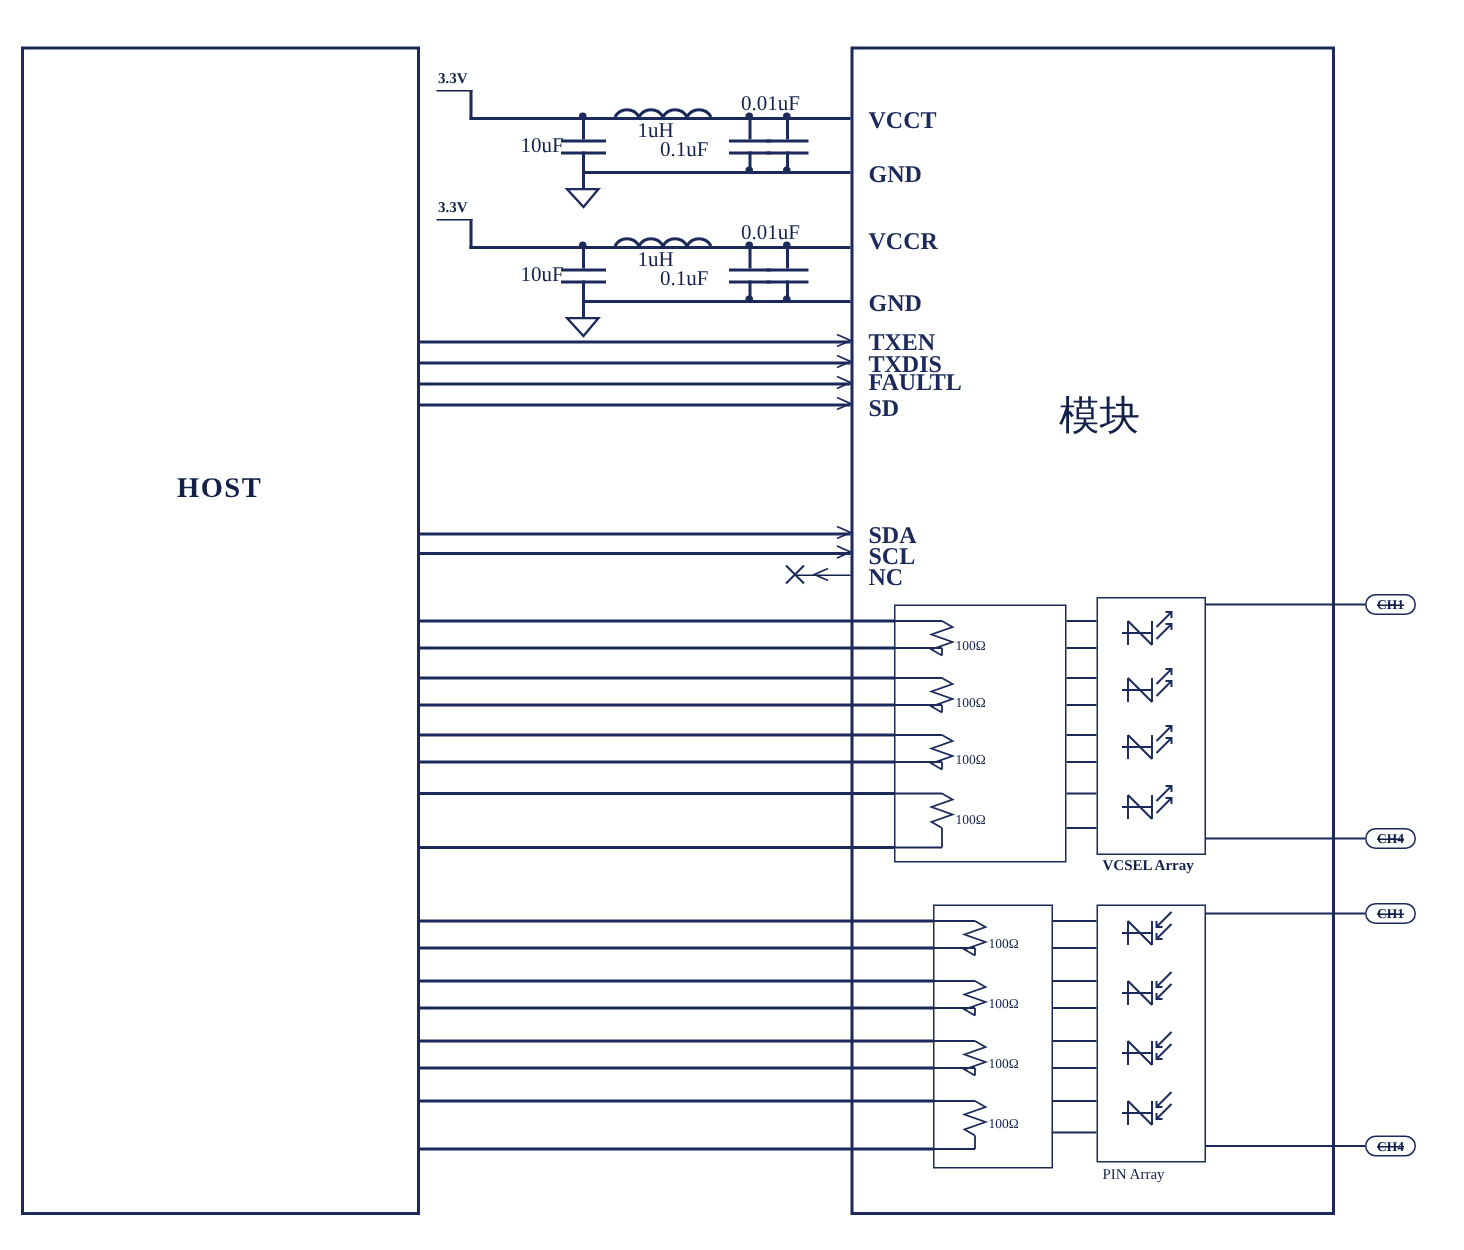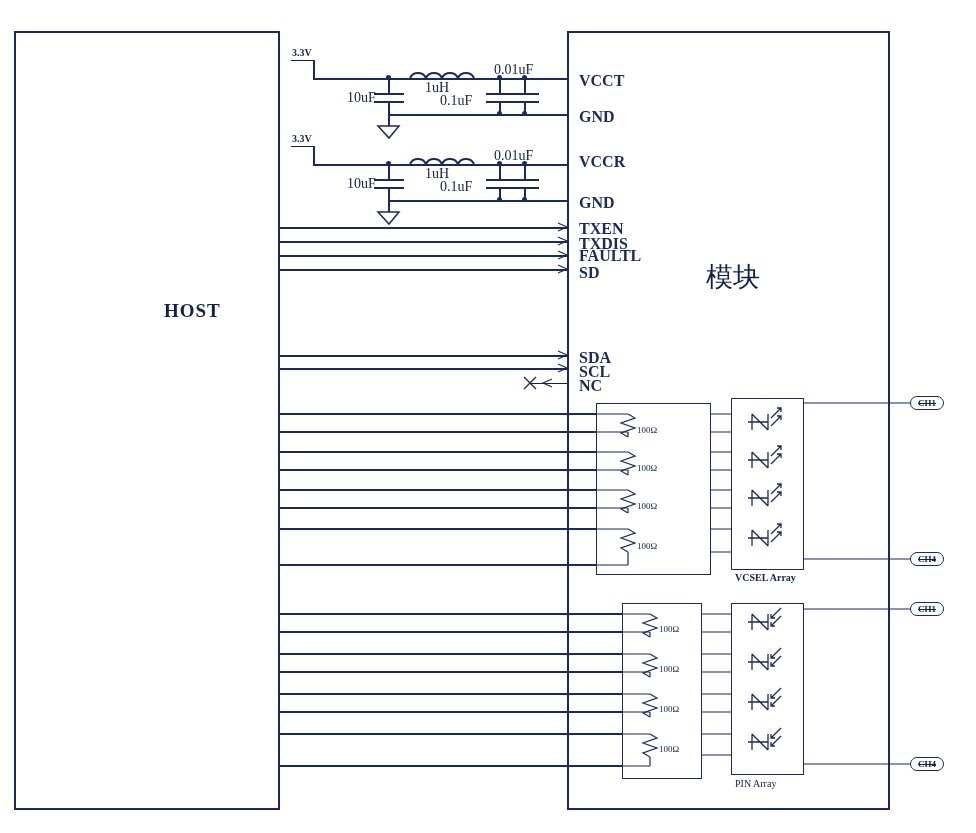--- a/index.html
+++ b/index.html
@@ -115,21 +115,21 @@
     height: 833px;
     pointer-events: none;
   }
 </style>
 </head>
 <body>
 
 <div id="canvas">
 
   <div class="box" style="left:14px; top:31px; width:266px; height:779px;"></div>
-  <div class="lbl hostlabel" style="left:118px; top:300px;margin-left:46px;">HOST</div>
+  <div class="lbl hostlabel" style="left:118px; top:315px;">HOST</div>
 
   <div class="box" style="left:567px; top:31px; width:323px; height:779px;"></div>
   <div class="lbl modlabel" style="left:706px; top:259px;text-align:center;">模块</div>
 
   <div class="lbl volt" style="left:292px; top:47px;">3.3V</div>
   <div class="line thin-h" style="left:291px; top:60px; width:24px; background:#12204a;"></div>
 
   <div class="line hline" style="left:313px; top:78px; width:254px;"></div>
   <div class="line vline" style="left:313px; top:60px; height:20px;"></div>
 

